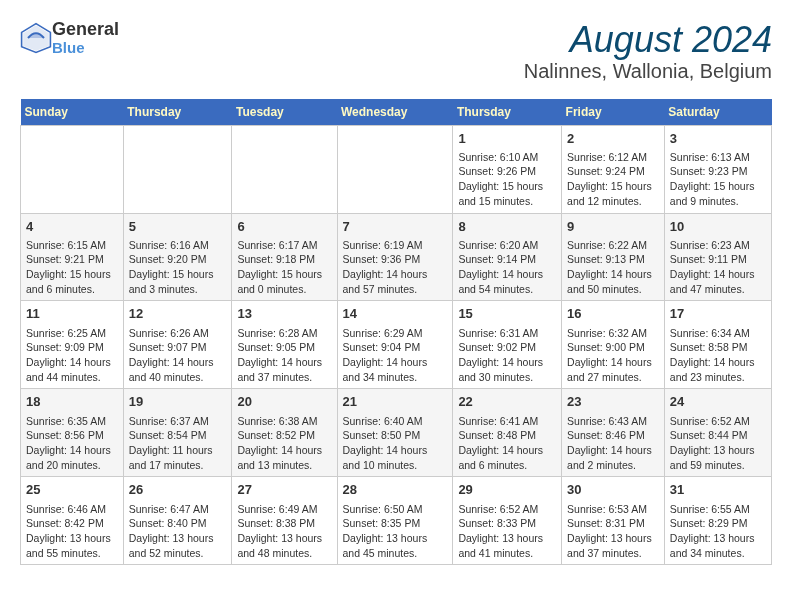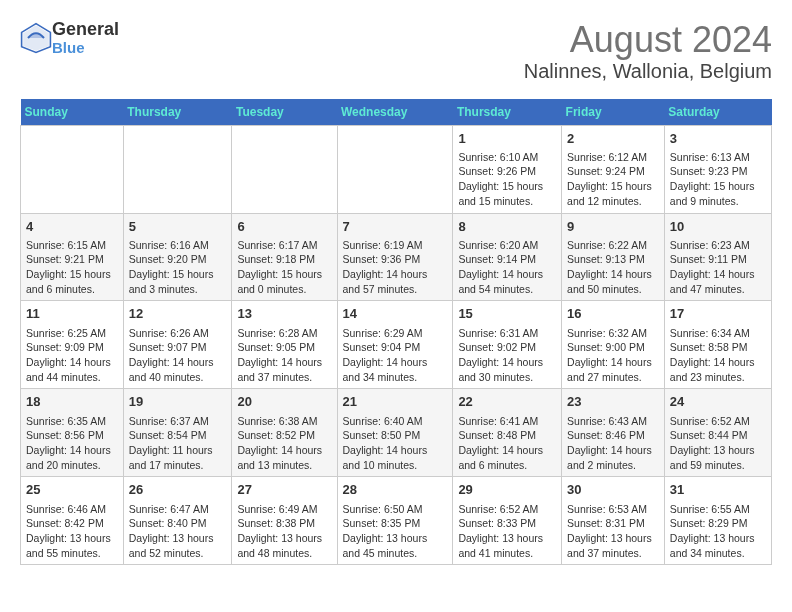--- a/index.html
+++ b/index.html
@@ -38,35 +38,36 @@
     .logo-icon {
       width: 32px;
       height: 32px;
     }
     .title-block {
       text-align: right;
     }
     .main-title {
       font-size: 36px;
       font-weight: normal;
-      color: #737373;
+      color: #0c4a6e;
       line-height: 1.1;
+      font-style: italic;
     }
     .sub-title {
       font-size: 20px;
       color: #444;
     }
     table {
       width: 100%;
       border-collapse: collapse;
       font-size: 11px;
     }
     th {
       background: #3a6bbf;
-      color: #5eead4;
+      color: #fef9c3;
       padding: 6px 4px;
       text-align: left;
       font-size: 12px;
       font-weight: bold;
     }
     td {
       border: 1px solid #ccc;
       vertical-align: top;
       padding: 4px 5px;
       min-height: 80px;

